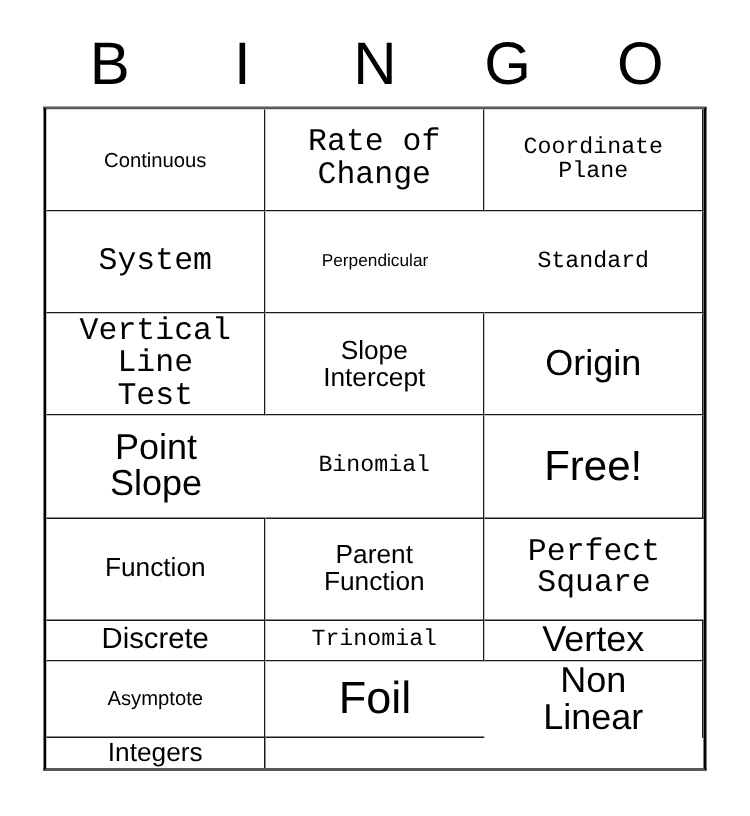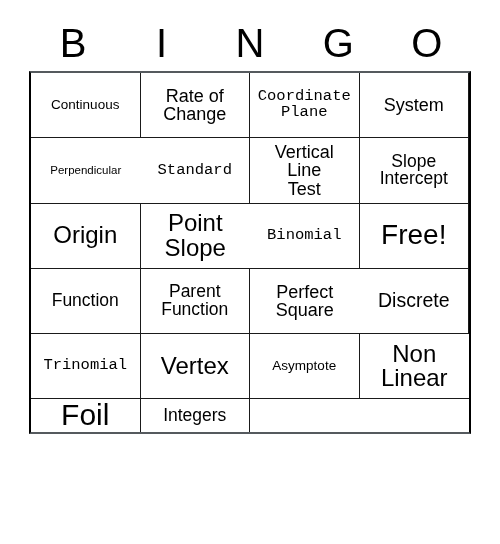--- a/index.html
+++ b/index.html
@@ -38,28 +38,28 @@
     font-weight: 400;
     color: #000000;
     line-height: 1;
     letter-spacing: 0px;
   }
   #grid {
     position: absolute;
     left: 29px;
     top: 71px;
     width: 442px;
-    height: 363px;
+    height: 443px;
     border-top: 2px solid #555a5e;
     border-left: 2px solid #000000;
     border-right: 2px solid #000000;
     border-bottom: 2px solid #555a5e;
     box-sizing: border-box;
     display: grid;
-    grid-template-columns: repeat(4, 1fr);
+    grid-template-columns: repeat(3, 1fr);
     grid-template-rows: repeat(5, 1fr);
     background: #ffffff;
   }
   .cell {
     border-right: 1px solid #1a1a1a;
     border-bottom: 1px solid #1a1a1a;
     box-sizing: border-box;
     display: flex;
     align-items: center;
     justify-content: center;
@@ -80,21 +80,21 @@
     font-weight: 400;
     display: block;
     width: 100%;
   }
   
   .fs-11 { font-size: 11.5px; }
   .fs-13 { font-size: 13.5px; }
   .fs-15 { font-size: 15.5px; font-family: Liberation Mono, monospace; }
   .fs-17 { font-size: 17.5px; }
   .fs-19 { font-size: 19.5px; }
-  .fs-21 { font-size: 18px; }
+  .fs-21 { font-size: 21px; font-family: Liberation Mono, monospace; }
   .fs-24 { font-size: 24px; }
   .fs-28 { font-size: 28px; }
   .fs-30 { font-size: 30px; }
 </style>
 </head>
 <body>
 
 <div id="bingo-card">
 
   <div id="header-row">
@@ -157,23 +157,23 @@
       <div class="cell">
         <span class="cell-text fs-15">Trinomial</span>
       </div>
       <div class="cell">
         <span class="cell-text fs-24">Vertex</span>
       </div>
       <div class="cell">
         <span class="cell-text fs-13">Asymptote</span>
       </div>
       <div class="cell">
-        <span class="cell-text fs-24">Non<br>Linear</span>
+        <span class="cell-text fs-30">Foil</span>
       </div>
       <div class="cell">
-        <span class="cell-text fs-30">Foil</span>
+        <span class="cell-text fs-24">Non<br>Linear</span>
       </div>
       <div class="cell">
         <span class="cell-text fs-17">Integers</span>
       </div>
     </div>
 
 </div>
 
 </body></html>

